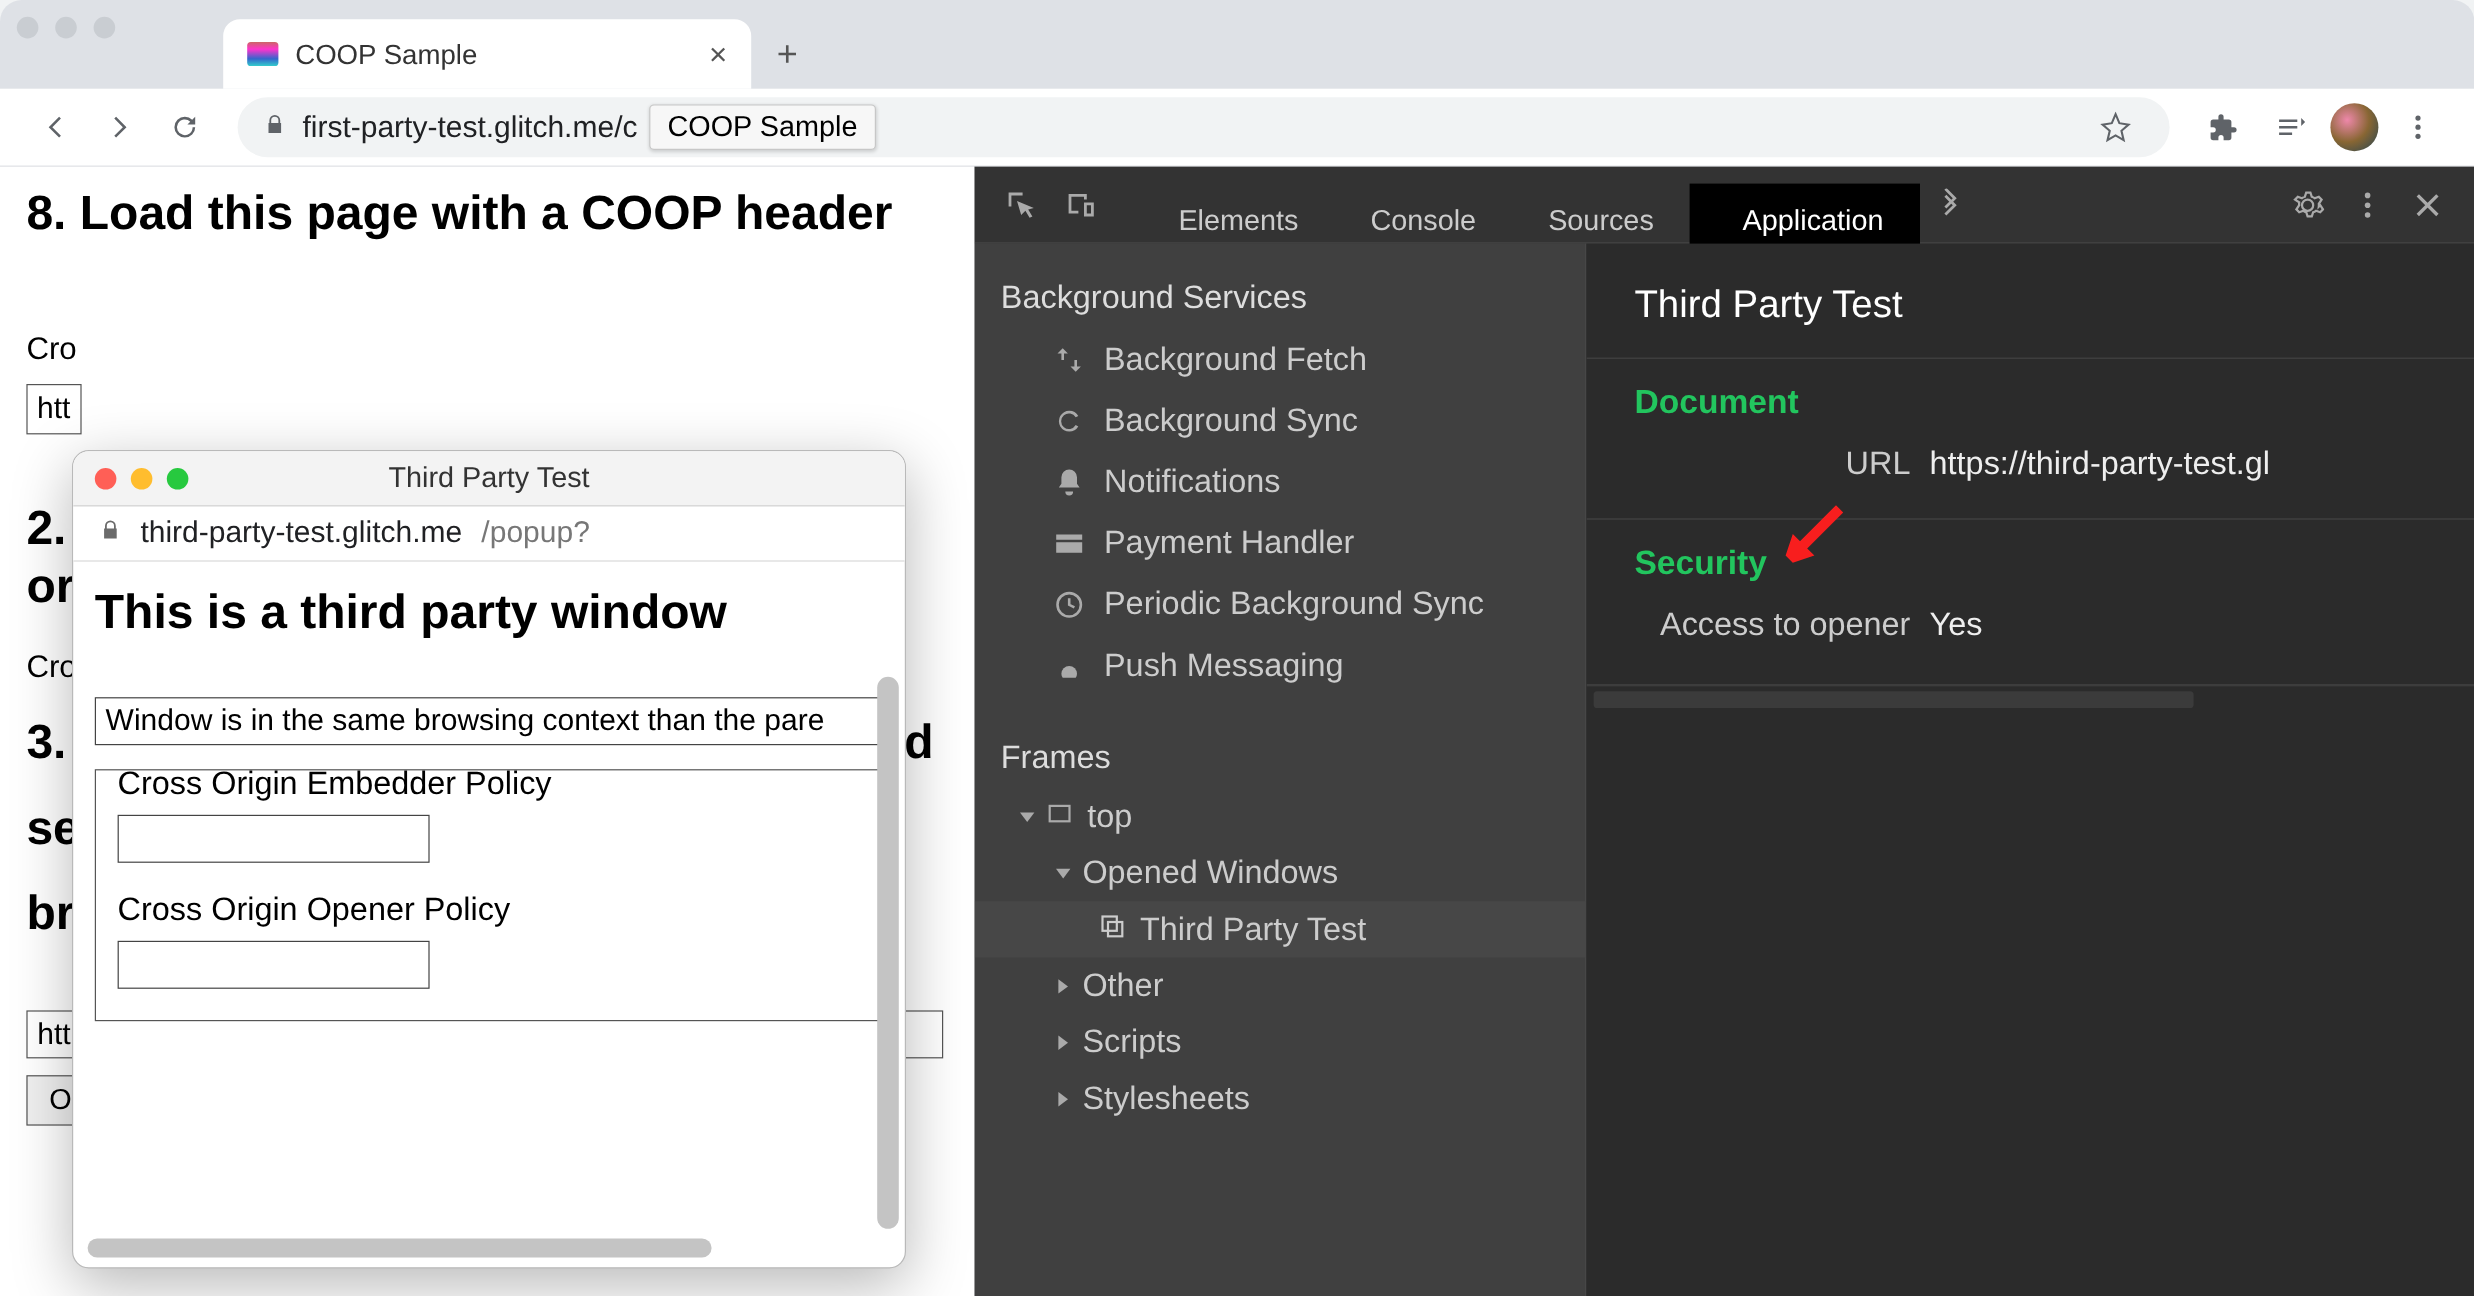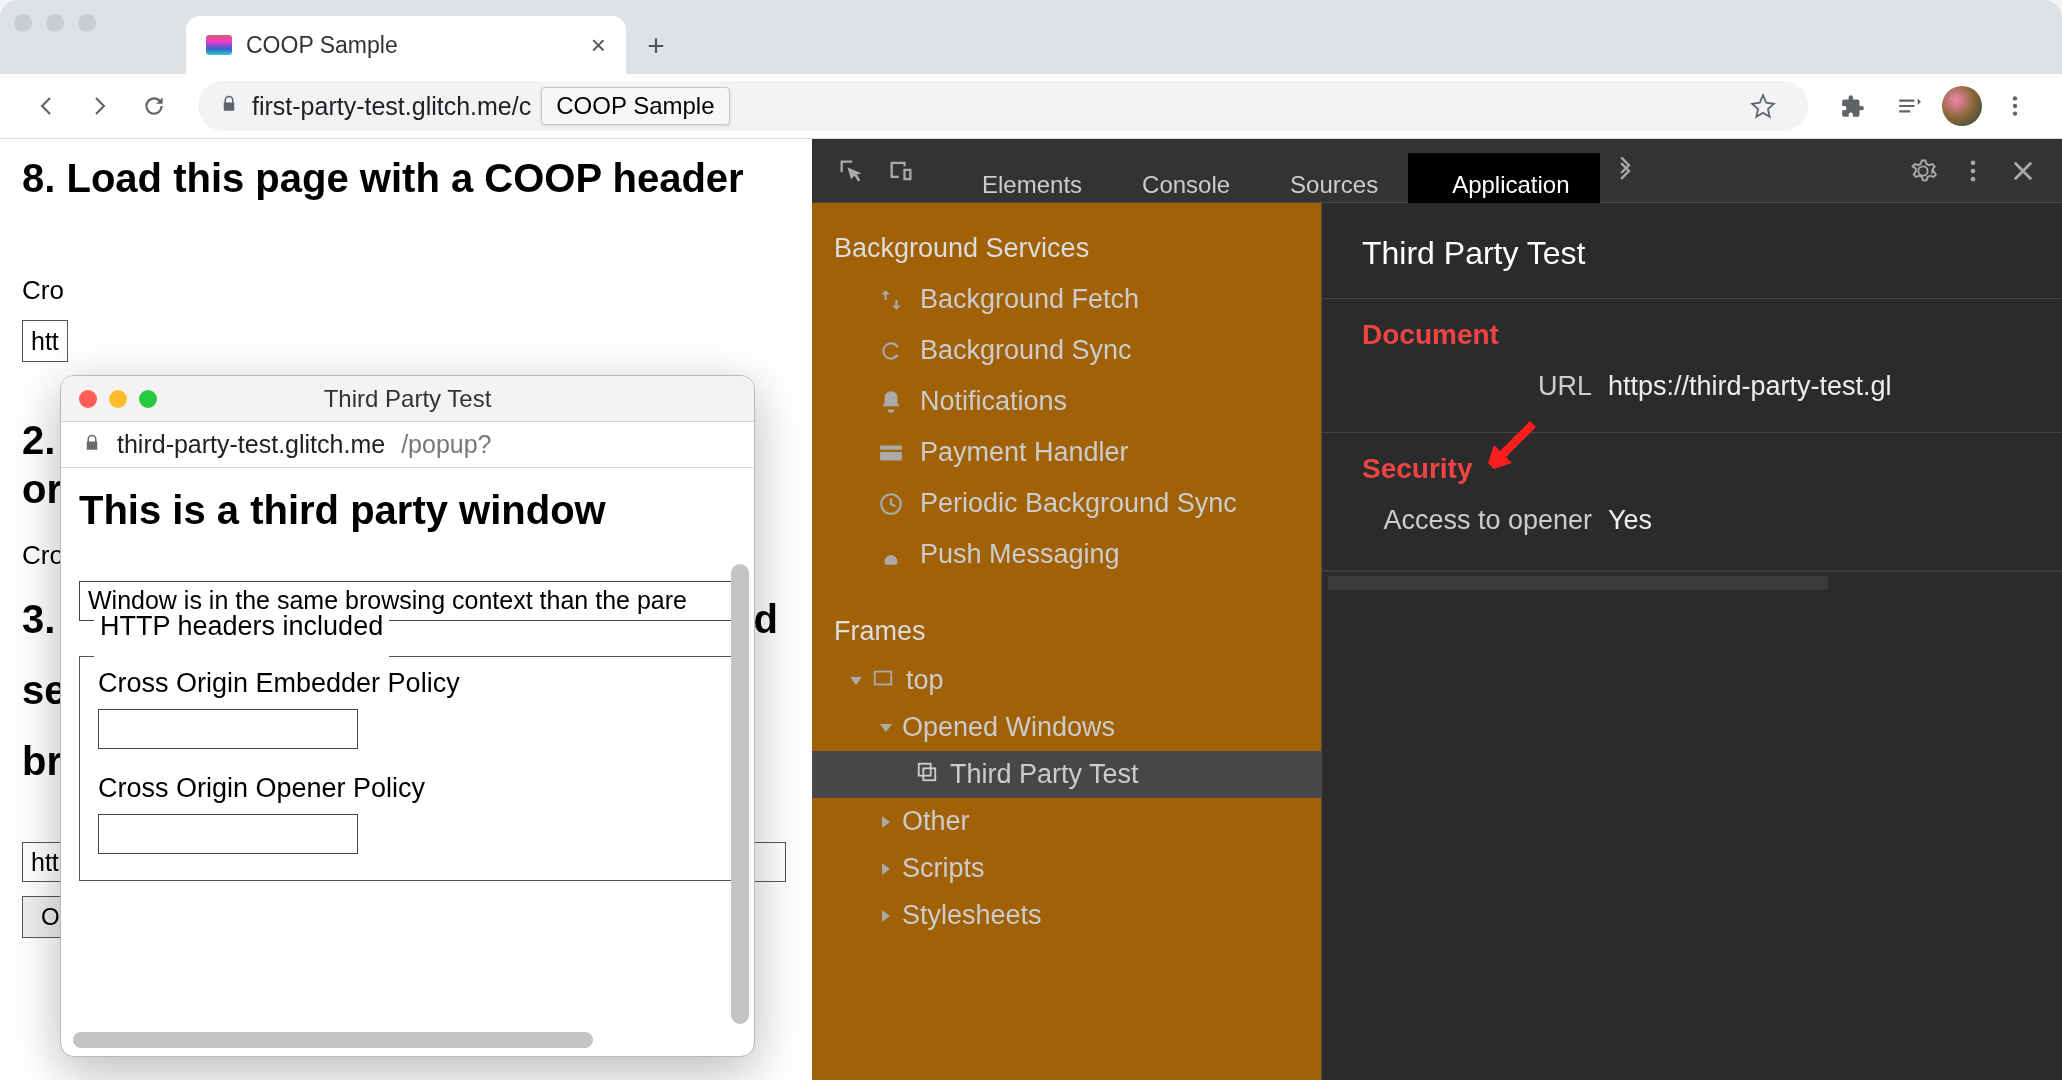--- a/index.html
+++ b/index.html
@@ -61,36 +61,36 @@
 
 
 .devtools { flex:1; background:#2b2b2b; color:#d0d0d0; display:flex; flex-direction:column; font-family: "Helvetica Neue", Arial, sans-serif;}
 .dt-tabbar { height:64px; background:#333; display:flex; align-items:center; border-bottom:1px solid #4a4a4a; padding:0 14px;}
 .dt-ibtn { width:50px; height:50px; display:flex; align-items:center; justify-content:center; color:#aaa;}
 .dt-ibtn svg{width:28px;height:28px;fill:currentColor;}
 .dt-tab { padding: 0 30px; height:64px; display:flex; align-items:center; font-size:24px; color:#ccc;margin-top:28px;}
 .dt-tab.active { background:#000; color:#fff;padding-left:44px;}
 .dt-spacer{flex:1;}
 .dt-main { flex:1; display:flex;}
-.dt-side { width:510px; background:#a16207; border-right:1px solid #4a4a4a; padding-top:20px; overflow:hidden;}
+.dt-side { width:510px; background:#404040; border-right:1px solid #4a4a4a; padding-top:20px; overflow:hidden;}
 .dt-sec-hdr { font-size:27px; color:#ddd; padding: 10px 22px;}
 .dt-item { display:flex; align-items:center; gap:16px; padding: 10px 22px 10px 66px; font-size:27px; color:#ccc;}
 .dt-item svg{width:26px;height:26px;fill:#aaa;}
 .dt-tree { padding: 8px 22px 8px 40px; font-size:27px; color:#ccc; display:flex; align-items:center; gap:12px;}
 .tree-caret { display:inline-block; width:0;height:0; border-left:8px solid #aaa; border-top:6px solid transparent; border-bottom:6px solid transparent;}
 .tree-caret.open { transform: rotate(90deg);}
 .tree-indent1{padding-left:70px;} .tree-indent2{padding-left:104px;}
 .dt-tree.selected { background:#474747; border-radius:0;}
 .frame-icon svg{width:22px;height:22px;fill:#aaa;}
 .file-icon svg{width:22px;height:26px;fill:#aaa;}
 
 .dt-panel { flex:1; background:#2b2b2b; padding: 18px 0 0 0; overflow:hidden;}
 .panel-title { font-size:32px; color:#fff; padding: 14px 40px 26px;}
 .panel-section { border-top:1px solid #444; padding: 20px 40px 0;}
-.panel-sec-hdr { font-size:28px; color:#ef4444; font-weight:600; margin-bottom: 20px;}
+.panel-sec-hdr { font-size:28px; color:#22c55e; font-weight:600; margin-bottom: 20px;}
 .panel-row { display:flex; gap:16px; font-size:27px; }
 .panel-row .k { text-align:right; width:230px; color:#ccc;}
 .panel-row .v { color:#eee;}
 .panel-divider { height:2px; background:#3d3d3d; margin-top:34px;}
 .scrubber { margin: 4px 6px 0; height:14px; background:#3b3b3b; border-radius:3px; width:500px;}
 .arrow-annot { position:absolute; color:#f81e1e; }
 .arrow-annot svg{width:72px;height:72px;fill:#f81e1e;}
 </style>
 </head>
 <body>
@@ -333,21 +333,20 @@
         <span class="lock-icon"><svg viewBox="0 0 24 24">
               <path d="M6 10V7a6 6 0 1112 0v3h1v11H5V10h1zm2 0h8V7a4 4 0 10-8 0v3z" fill="#6b6b6b"></path>
             </svg></span>
         <span class="url">third-party-test.glitch.me</span>
           <span class="url urlpath">/popup?</span>
       </div>
       <div class="popup-body">
         <h1>This is a third party window</h1>
         <div class="popup-msg">Window is in the same browsing context than the pare</div>
         <fieldset class="fieldset">
-          <legend class="legend">HTTP headers included</legend>
           <div class="fs-inner">
             <div class="pol-label">Cross Origin Embedder Policy</div>
             <input class="pol-input" style="">
             <div class="pol-label" style="margin-top:24px;">Cross Origin Opener Policy</div>
             <input class="pol-input" style="">
           </div>
         </fieldset>
         <div class="popup-scroll">
             <div class="popup-scroll-thumb"></div>
           </div>

